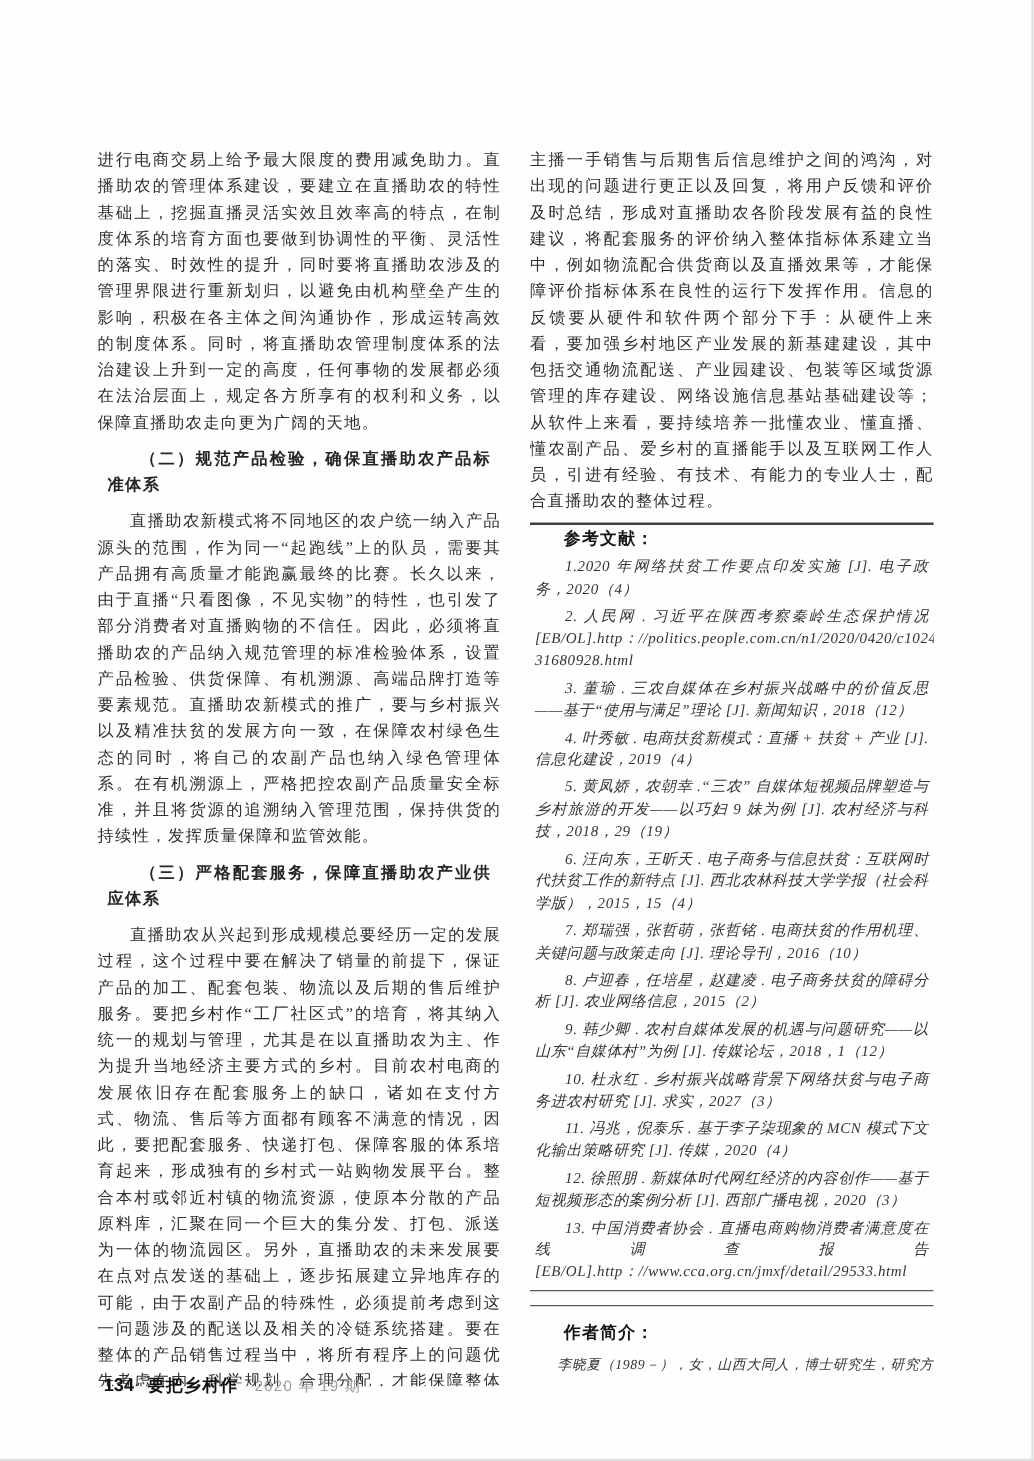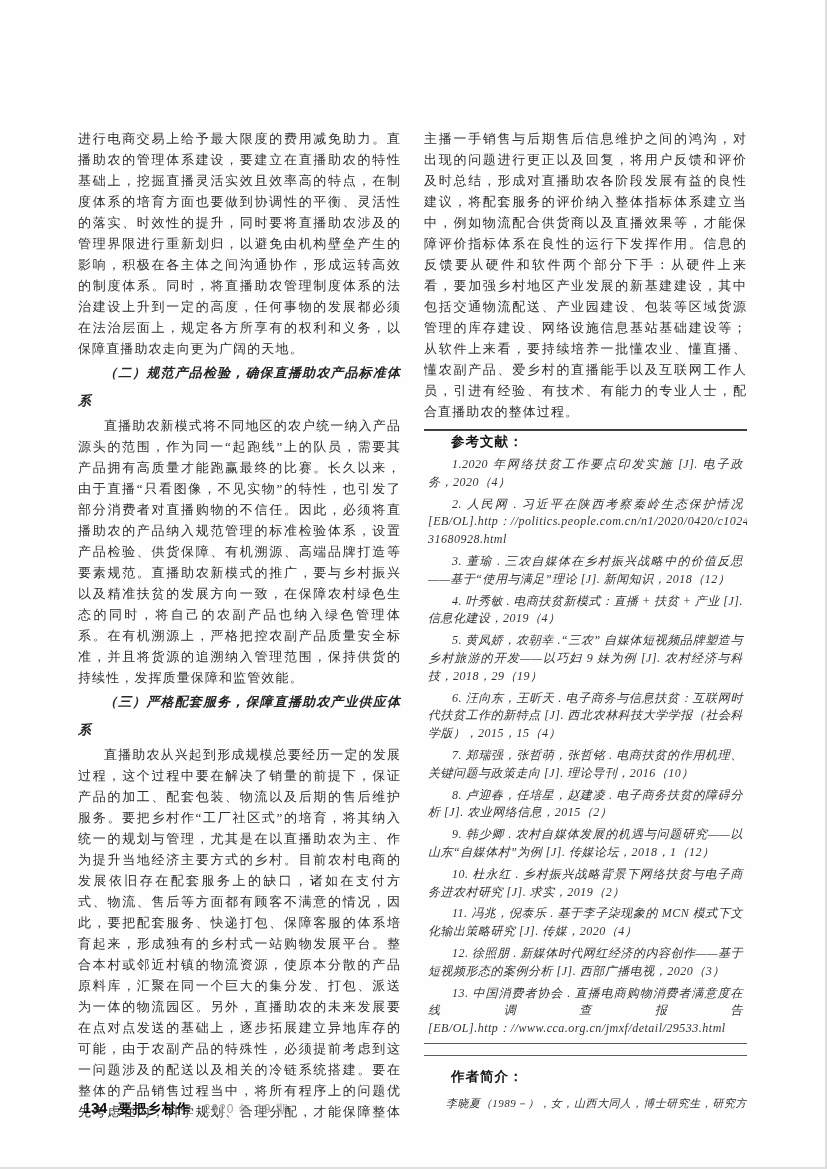--- a/index.html
+++ b/index.html
@@ -11,32 +11,32 @@
   }
   
   .header { position:absolute; left:78px; top:50px; width:667px; }
   .header-label {
     font-family:"Liberation Sans","DejaVu Sans",sans-serif;
     font-weight:bold; font-size:16px; letter-spacing:2px; color:#111;
   }
   .header-rule { margin-top:6px; height:2px; background:#4a4a4a; }
   
   .col {
-    position:absolute; top:128px; width:323px; height:992px; overflow:hidden;
+    position:absolute; top:117px; width:323px; height:992px; overflow:hidden;
     text-align:justify;
   }
   .col-left { left:78px; }
   .col-right { left:424px; }
   p.body {
     margin:0; font-size:13px; line-height:21px; letter-spacing:1.1px; color:#2f2f2f;
   }
   .indent { text-indent:2em; }
   p.sec-heading {
-    margin:0; font-size:13px; line-height:28px; letter-spacing:1.1px;
-    font-weight:bold; font-style:italic; text-indent:2em; color:#262626;
+    margin:8px; font-size:13px; line-height:21px; letter-spacing:1.1px;
+    font-weight:bold; text-indent:2em; color:#262626;
   }
   
   .refs-divider { height:2px; background:#3f3f3f; margin:7px 0 0 0; }
   .refs-heading {
     font-family:"Liberation Sans","DejaVu Sans",sans-serif;
     font-weight:bold; font-size:13.5px; letter-spacing:1px;
     margin:2px 0 5px 0; text-indent:2em; color:#161616;
   }
   p.ref-item {
     margin:4px; font-size:12px; line-height:17.8px; letter-spacing:0.5px;
@@ -89,21 +89,21 @@
 
     <p class="ref-item">1.2020 年网络扶贫工作要点印发实施 [J]. 电子政务，2020（4）</p>
     <p class="ref-item">2. 人民网 . 习近平在陕西考察秦岭生态保护情况 [EB/OL].http：//politics.people.com.cn/n1/2020/0420/c1024-31680928.html</p>
     <p class="ref-item">3. 董瑜 . 三农自媒体在乡村振兴战略中的价值反思——基于“使用与满足”理论 [J]. 新闻知识，2018（12）</p>
     <p class="ref-item">4. 叶秀敏 . 电商扶贫新模式：直播 + 扶贫 + 产业 [J]. 信息化建设，2019（4）</p>
     <p class="ref-item">5. 黄凤娇，农朝幸 .“三农” 自媒体短视频品牌塑造与乡村旅游的开发——以巧妇 9 妹为例 [J]. 农村经济与科技，2018，29（19）</p>
     <p class="ref-item">6. 汪向东，王昕天 . 电子商务与信息扶贫：互联网时代扶贫工作的新特点 [J]. 西北农林科技大学学报（社会科学版），2015，15（4）</p>
     <p class="ref-item">7. 郑瑞强，张哲萌，张哲铭 . 电商扶贫的作用机理、关键问题与政策走向 [J]. 理论导刊，2016（10）</p>
     <p class="ref-item">8. 卢迎春，任培星，赵建凌 . 电子商务扶贫的障碍分析 [J]. 农业网络信息，2015（2）</p>
     <p class="ref-item">9. 韩少卿 . 农村自媒体发展的机遇与问题研究——以山东“自媒体村”为例 [J]. 传媒论坛，2018，1（12）</p>
-    <p class="ref-item">10. 杜永红 . 乡村振兴战略背景下网络扶贫与电子商务进农村研究 [J]. 求实，2019（2）</p>
+    <p class="ref-item">10. 杜永红 . 乡村振兴战略背景下网络扶贫与电子商务进农村研究 [J]. 求实，2027（3）</p>
     <p class="ref-item">11. 冯兆，倪泰乐 . 基于李子柒现象的 MCN 模式下文化输出策略研究 [J]. 传媒，2020（4）</p>
     <p class="ref-item">12. 徐照朋 . 新媒体时代网红经济的内容创作——基于短视频形态的案例分析 [J]. 西部广播电视，2020（3）</p>
     <p class="ref-item">13. 中国消费者协会 . 直播电商购物消费者满意度在线调查报告 [EB/OL].http：//www.cca.org.cn/jmxf/detail/29533.html</p>
 
     <div class="author-box">
       <div class="rule"></div>
       <div class="rule-gap"></div>
       <div class="rule"></div>
       <div class="author-heading">作者简介：</div>
       <p class="author-bio">李晓夏（1989－），女，山西大同人，博士研究生，研究方向：贫困治理；赵秀凤（1967－），女，山东济南人，博士，教授，博士生导师，研究方向：马克思主义中国化、贫困治理。</p>

